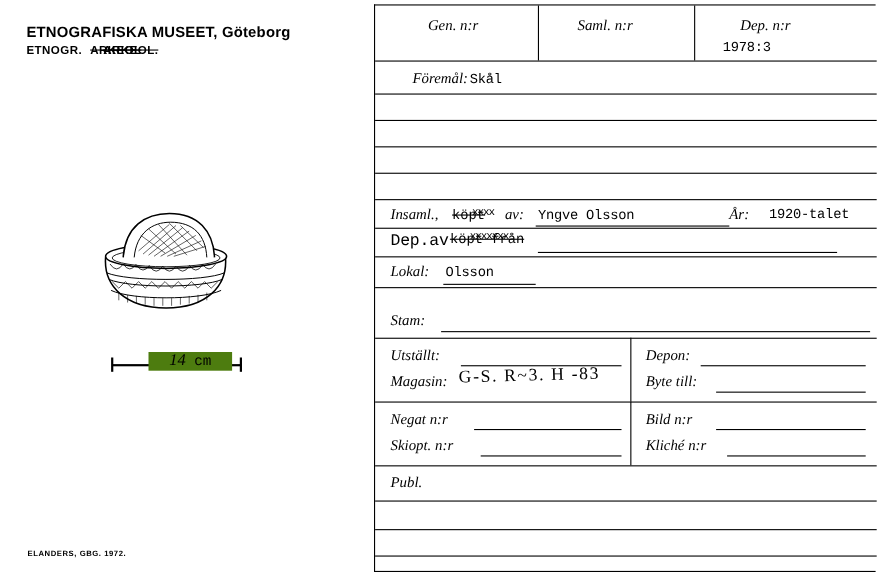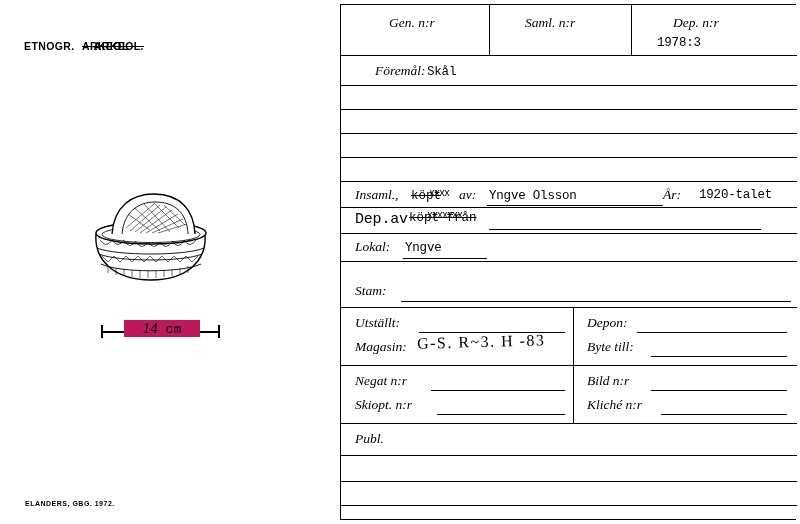--- a/index.html
+++ b/index.html
@@ -76,26 +76,26 @@
   #scale-bar .cap {
     position: absolute;
     top: 3px;
     width: 2px; height: 13px;
     background: #000;
   }
   #scale-bar .cap.left { left: 5px; }
   #scale-bar .cap.right { left: 122px; }
   #scale-label {
     position: absolute;
-    left: 28px; top: -2px;
+    left: 39px; top: -2px;
     width: 70px;
     text-align: center;
     font-family: "Liberation Mono", monospace;
     font-size: 13px;
-    background: #be185d;
+    background: #4d7c0f;
     padding: 0 3px;
   }
   #scale-label .hand {
     font-family: "Liberation Serif", serif;
     font-style: italic;
     font-size: 15px;
   }
   #printer-credit {
     position: absolute;
     left: 25px; top: 500px;
@@ -169,20 +169,24 @@
     position: absolute;
     height: 1.1px;
     background: #000;
   }
 </style>
 </head>
 <body>
 
 <div id="left-panel">
 
+  <div id="museum-heading">
+    <span>ETNOGRAFISKA MUSEET,</span>
+    <span class="city">Göteborg</span>
+  </div>
 
   <div id="dept-line">
     <span>ETNOGR.</span>
     <span class="strike">ARKEOL</span>
     <span class="strike2">ARKEOL.</span>
   </div>
 
   <div id="artifact-drawing">
     <svg width="126" height="96" viewBox="0 0 126 96" fill="none" stroke="#000" stroke-width="1.2">
 
@@ -291,21 +295,21 @@
   <div class="typed" style="left:358px; top:183px;">1920-talet</div>
   <div class="rule" style="top:202px; width:456px;"></div>
 
   <div class="typed small" style="left:14px; top:206px;">Dep.av</div>
   <div class="strike-type" style="left:68px; top:206px; text-decoration:line-through;">köpt från</div>
   <div class="xmark" style="left:66px; top:205px;">xxxxxxx</div>
   <div class="dotline" style="left:148px; top:224px; width:272px;"></div>
   <div class="rule" style="top:228px; width:456px;"></div>
 
   <div class="cell-label" style="left:14px; top:234px;">Lokal:</div>
-  <div class="typed" style="left:64px; top:236px;">Yngve</div>
+  <div class="typed" style="left:64px; top:236px;">Olsson</div>
   <div class="dotline" style="left:62px; top:253px; width:84px;"></div>
   <div class="rule" style="top:256px; width:456px;"></div>
 
   <div class="cell-label" style="left:14px; top:278px;">Stam:</div>
   <div class="typed" style="left:62px; top:280px; width:180px; height:14px;"></div>
   <div class="dotline" style="left:60px; top:296px; width:390px;"></div>
   <div class="rule" style="top:302px; width:456px;"></div>
 
   <div class="vrule" style="left:232px; top:302px; height:58px;"></div>
   <div class="cell-label" style="left:14px; top:310px;">Utställt:</div>

